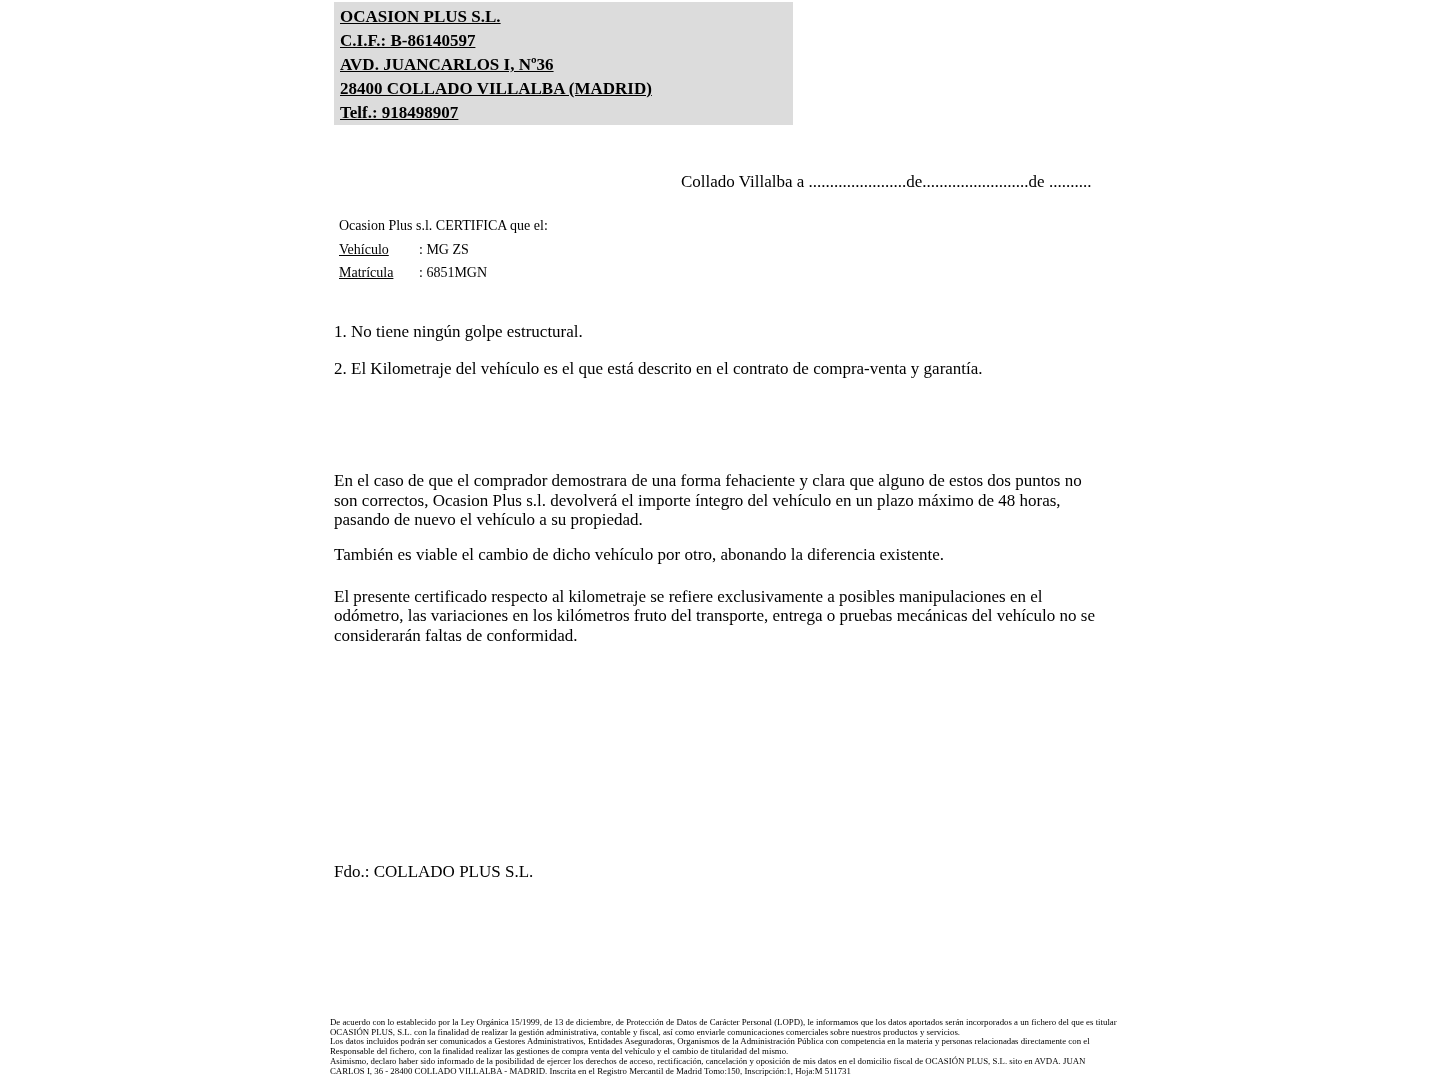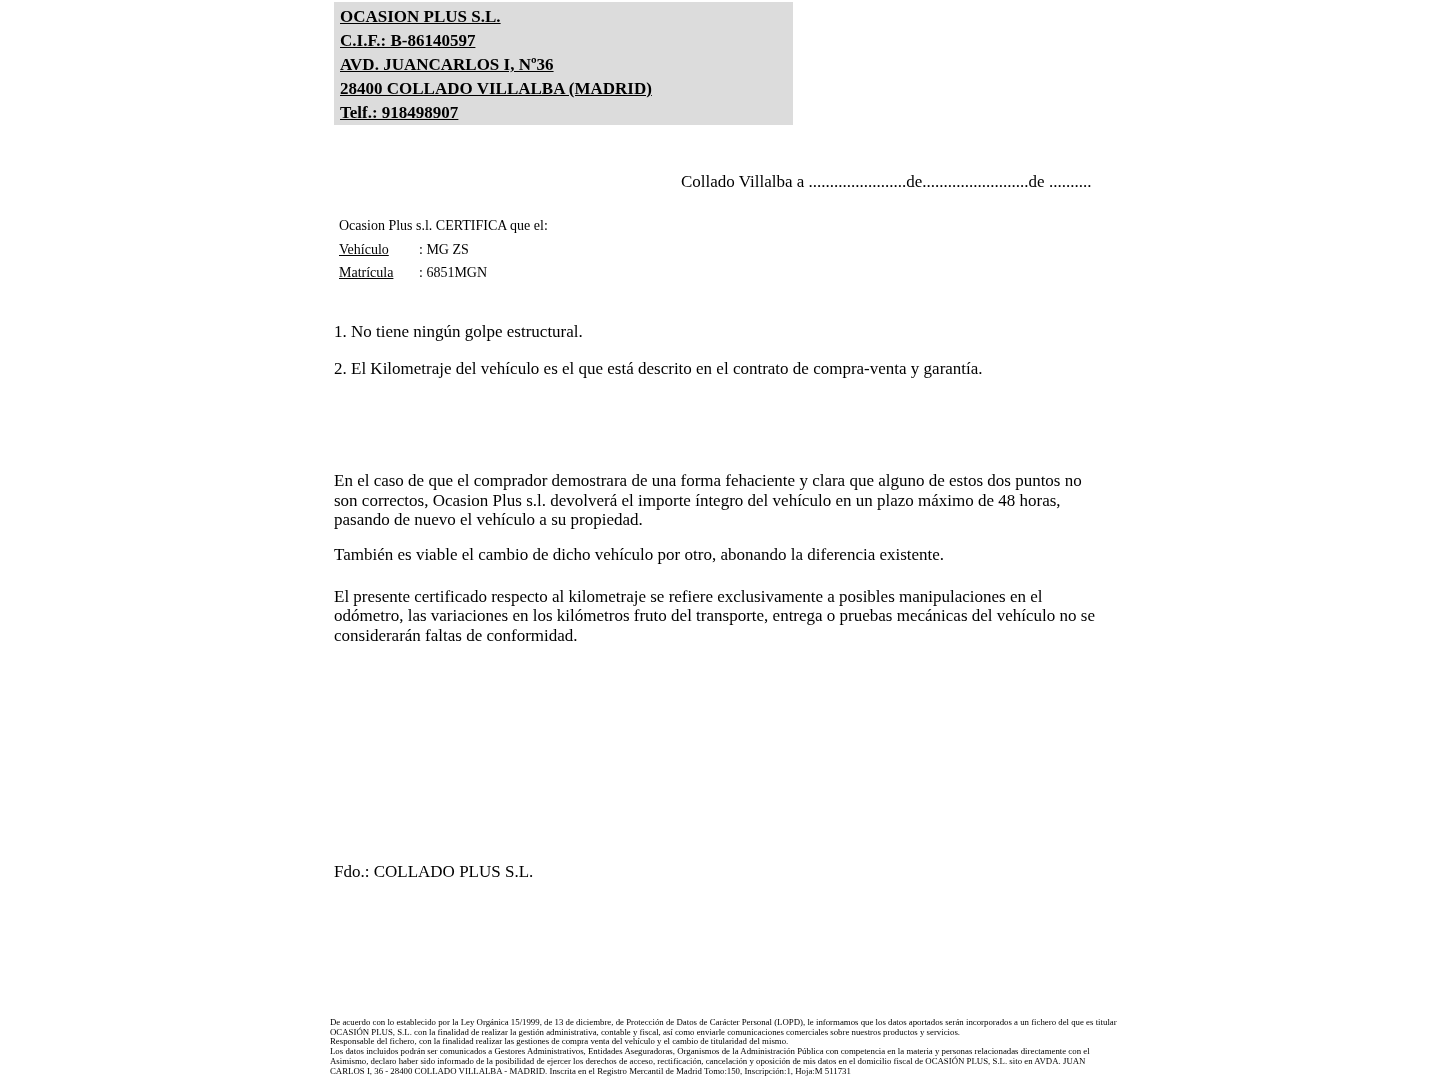--- a/index.html
+++ b/index.html
@@ -114,19 +114,19 @@
     <p class="para-1">En el caso de que el comprador demostrara de una forma fehaciente y clara que alguno de estos dos puntos no son correctos, Ocasion Plus s.l. devolverá el importe íntegro del vehículo en un plazo máximo de 48 horas, pasando de nuevo el vehículo a su propiedad.</p>
     <p class="para-2">También es viable el cambio de dicho vehículo por otro, abonando la diferencia existente.</p>
     <p class="para-4">El presente certificado respecto al kilometraje se refiere exclusivamente a posibles manipulaciones en el odómetro, las variaciones en los kilómetros fruto del transporte, entrega o pruebas mecánicas del vehículo no se considerarán faltas de conformidad.</p>
   </div>
 
   <div class="signature">Fdo.: COLLADO PLUS S.L.</div>
 
   <div class="fineprint">
     <div>De acuerdo con lo establecido por la Ley Orgánica 15/1999, de 13 de diciembre, de Protección de Datos de Carácter Personal (LOPD), le informamos que los datos aportados serán incorporados a un fichero del que es titular</div>
     <div>OCASIÓN PLUS, S.L. con la finalidad de realizar la gestión administrativa, contable y fiscal, así como enviarle comunicaciones comerciales sobre nuestros productos y servicios.</div>
+    <div>Los datos incluidos podrán ser comunicados a Gestores Administrativos, Entidades Aseguradoras, Organismos de la Administración Pública con competencia en la materia y personas relacionadas directamente con el</div>
     <div>Responsable del fichero, con la finalidad realizar las gestiones de compra venta del vehículo y el cambio de titularidad del mismo.</div>
-    <div>Los datos incluidos podrán ser comunicados a Gestores Administrativos, Entidades Aseguradoras, Organismos de la Administración Pública con competencia en la materia y personas relacionadas directamente con el</div>
     <div>Asimismo, declaro haber sido informado de la posibilidad de ejercer los derechos de acceso, rectificación, cancelación y oposición de mis datos en el domicilio fiscal de OCASIÓN PLUS, S.L. sito en AVDA. JUAN</div>
     <div>CARLOS I, 36 - 28400 COLLADO VILLALBA - MADRID. Inscrita en el Registro Mercantil de Madrid Tomo:150, Inscripción:1, Hoja:M 511731</div>
   </div>
 
 </div>
 
 </body></html>

